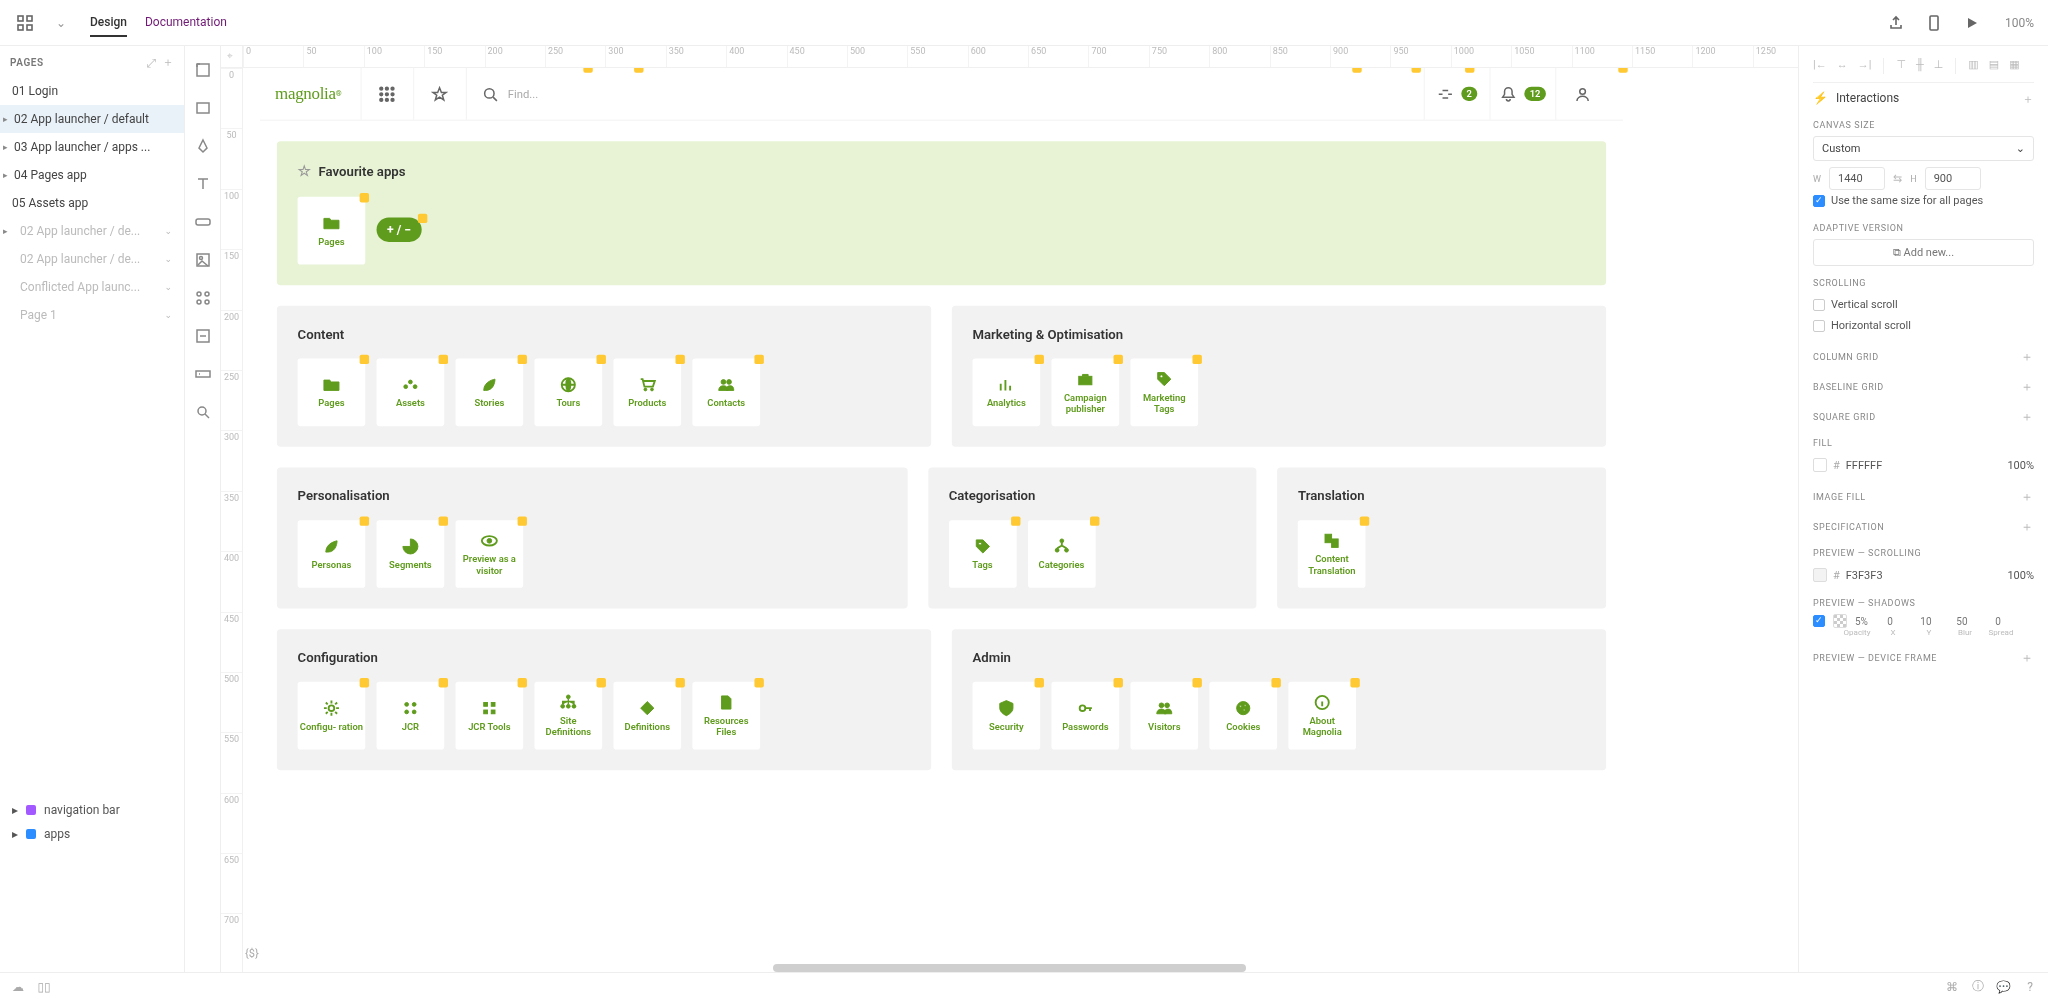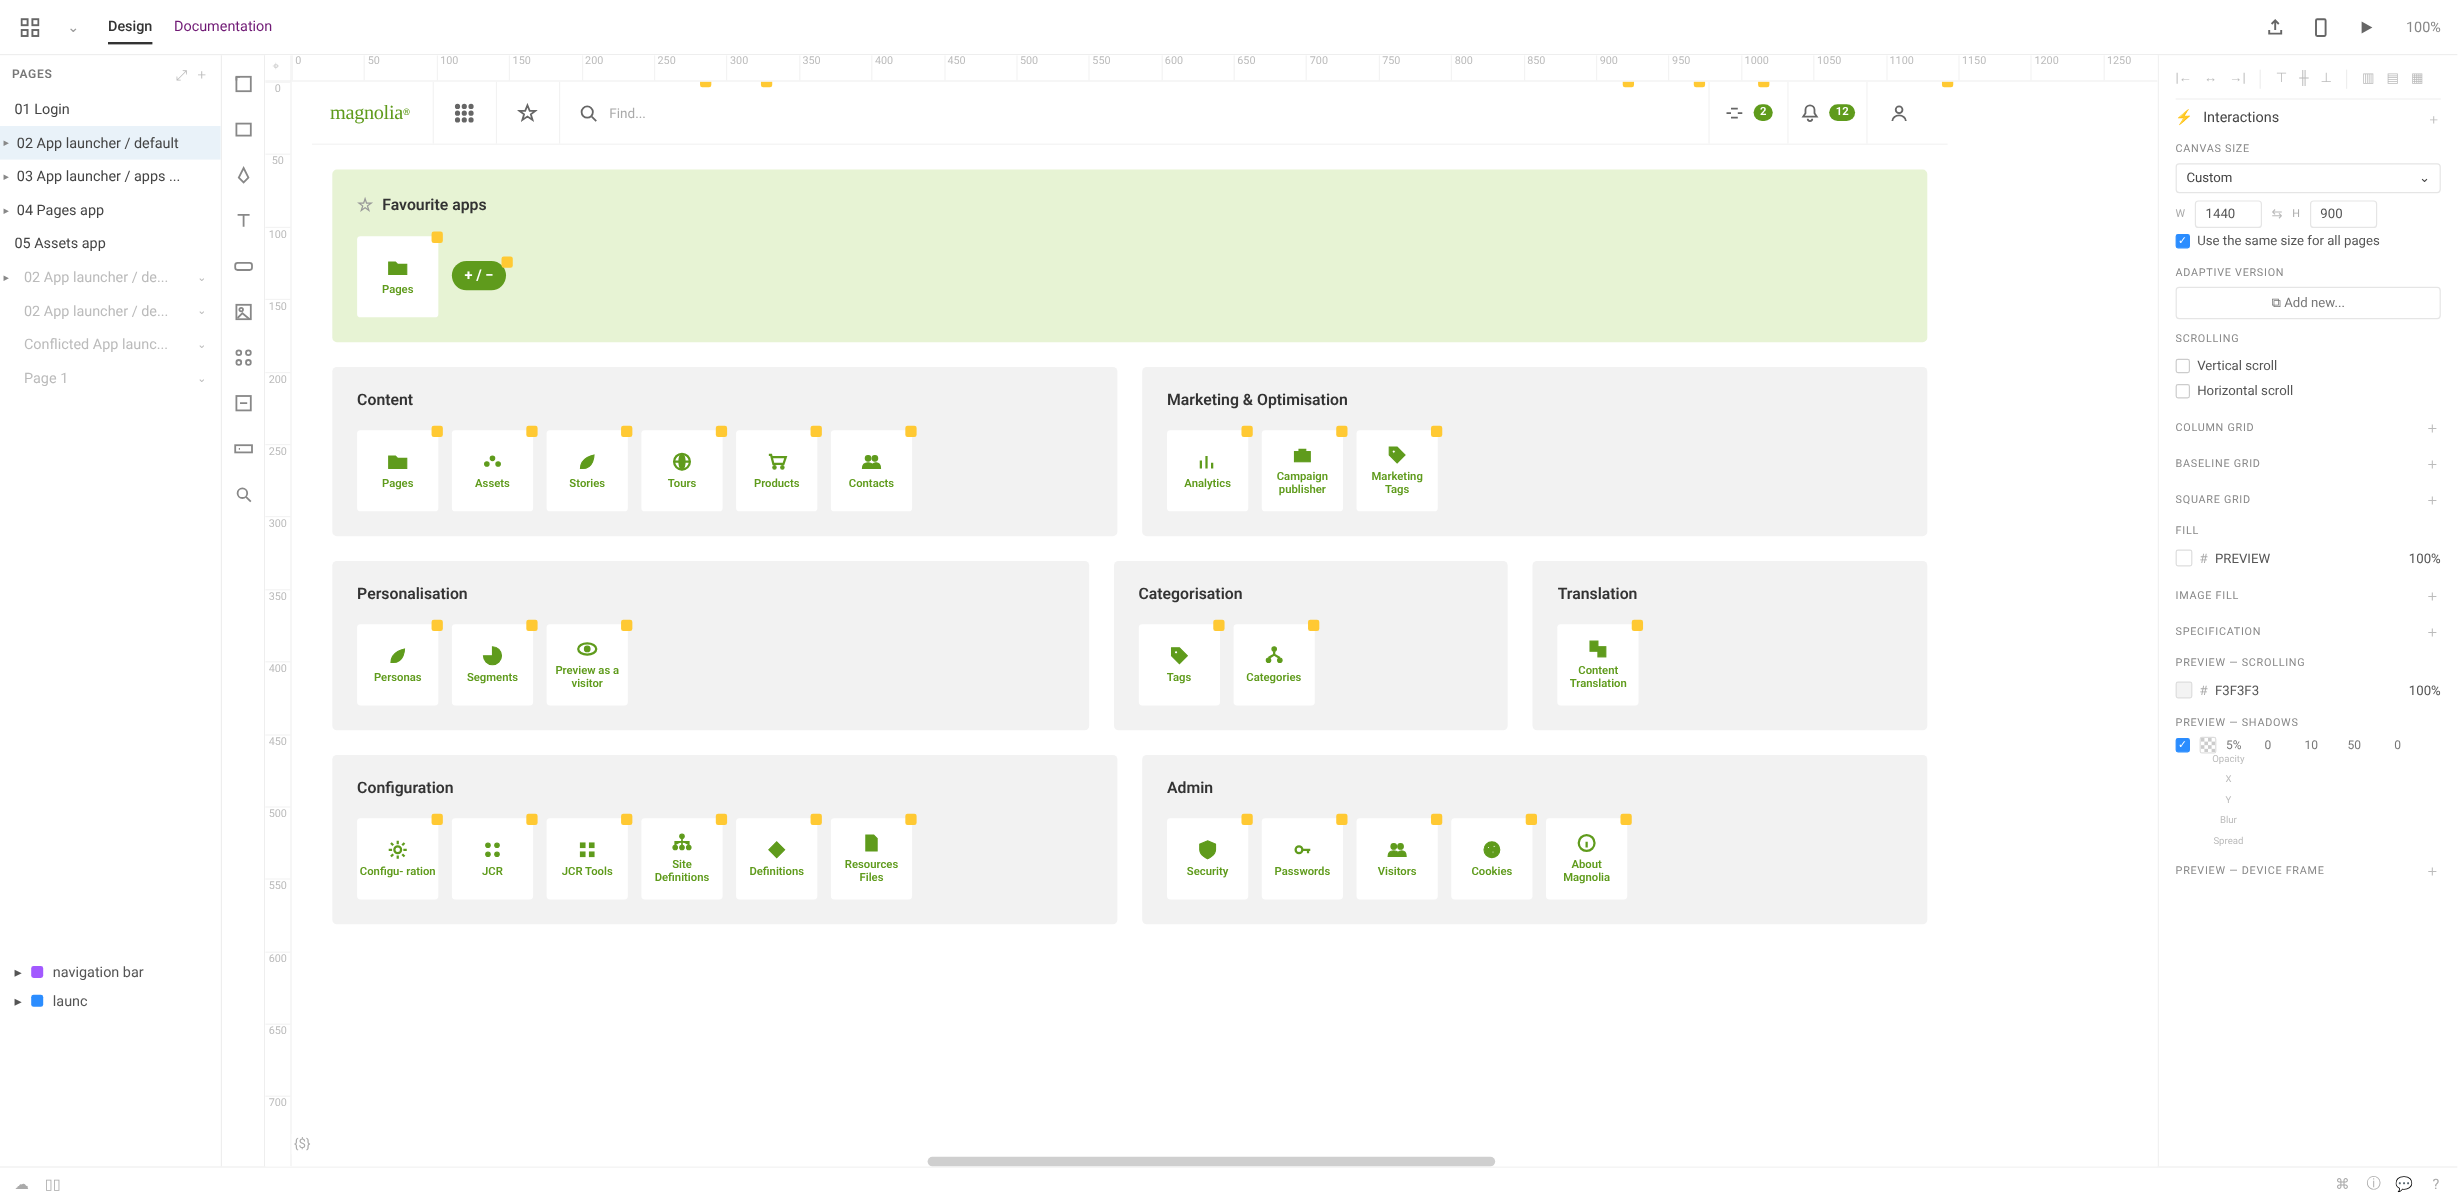--- a/index.html
+++ b/index.html
@@ -107,21 +107,21 @@
 .wh-row { display:flex; gap:8px; align-items:center;}
 .wh-row .lbl{ color:#aaa; font-size:9px;}
 .wh-row .val{ border:1px solid #e5e5e5; border-radius:3px; padding:4px 8px; width:56px; font-size:11px; text-align:left;}
 .link-ico{ color:#bbb;}
 .cbox{ width:12px;height:12px; border:1px solid #ccc; border-radius:2px; display:inline-block; position:relative;}
 .cbox.checked{ background:#2b8dff; border-color:#2b8dff;}
 .cbox.checked::after{content:"✓"; color:#fff; font-size:9px; position:absolute; left:1px; top:-1px;}
 .btn-outline{ border:1px solid #e5e5e5; border-radius:3px; padding:6px; text-align:center; color:#777; cursor:pointer;}
 .swatch{ width:14px;height:14px;border:1px solid #ddd;border-radius:2px;}
 .shadow-row{ display:flex; gap:8px; align-items:center; font-size:10px; color:#777;}
-.shadow-labels{ display:flex; gap:8px; font-size:8px; color:#bbb; padding-left:30px;flex-direction:column;}
+.shadow-labels{ display:flex; gap:8px; font-size:8px; color:#bbb; padding-left:30px;}
 .shadow-labels span{ width:28px; text-align:center;}
 
 
 .statusbar{ height:28px; border-top:1px solid #eee; display:flex; align-items:center; padding:0 10px; gap:10px; color:#aaa;}
 .statusbar .spacer{flex:1;}
 .statusbar .sicon{ width:16px;height:16px; display:flex; align-items:center; justify-content:center; cursor:pointer;}
 </style>
 </head>
 <body>
 
@@ -183,21 +183,21 @@
     <div style="flex:1"></div>
     <div class="layer-list" id="layer-list">
         <div class="layer-item">
           <span>▸</span>
           <span class="layer-ico purple"></span>
           <span>navigation bar</span>
         </div>
         <div class="layer-item">
           <span>▸</span>
           <span class="layer-ico blue"></span>
-          <span>launc</span>
+          <span>apps</span>
         </div>
       </div>
     <div style="height:120px"></div>
   </div>
 
   <div class="tool-rail">
     <span class="tool">
         <svg viewBox="0 0 16 16">
           <rect x="2" y="2" width="12" height="12"></rect>
           <path d="M2 2l3-0M2 2l0 3"></path>
@@ -698,21 +698,21 @@
       </div>
     <div class="section-label">
         <span>SQUARE GRID</span>
         <span class="plus">＋</span>
       </div>
 
     <div class="section-label">FILL</div>
     <div class="insp-row">
       <span class="swatch" style="background:#fff"></span>
       <span style="color:#aaa">#</span>
-        <span>PREVIEW</span>
+        <span>FFFFFF</span>
       <span style="margin-left:auto">100%</span>
     </div>
 
     <div class="section-label">
         <span>IMAGE FILL</span>
         <span class="plus">＋</span>
       </div>
     <div class="section-label">
         <span>SPECIFICATION</span>
         <span class="plus">＋</span>

